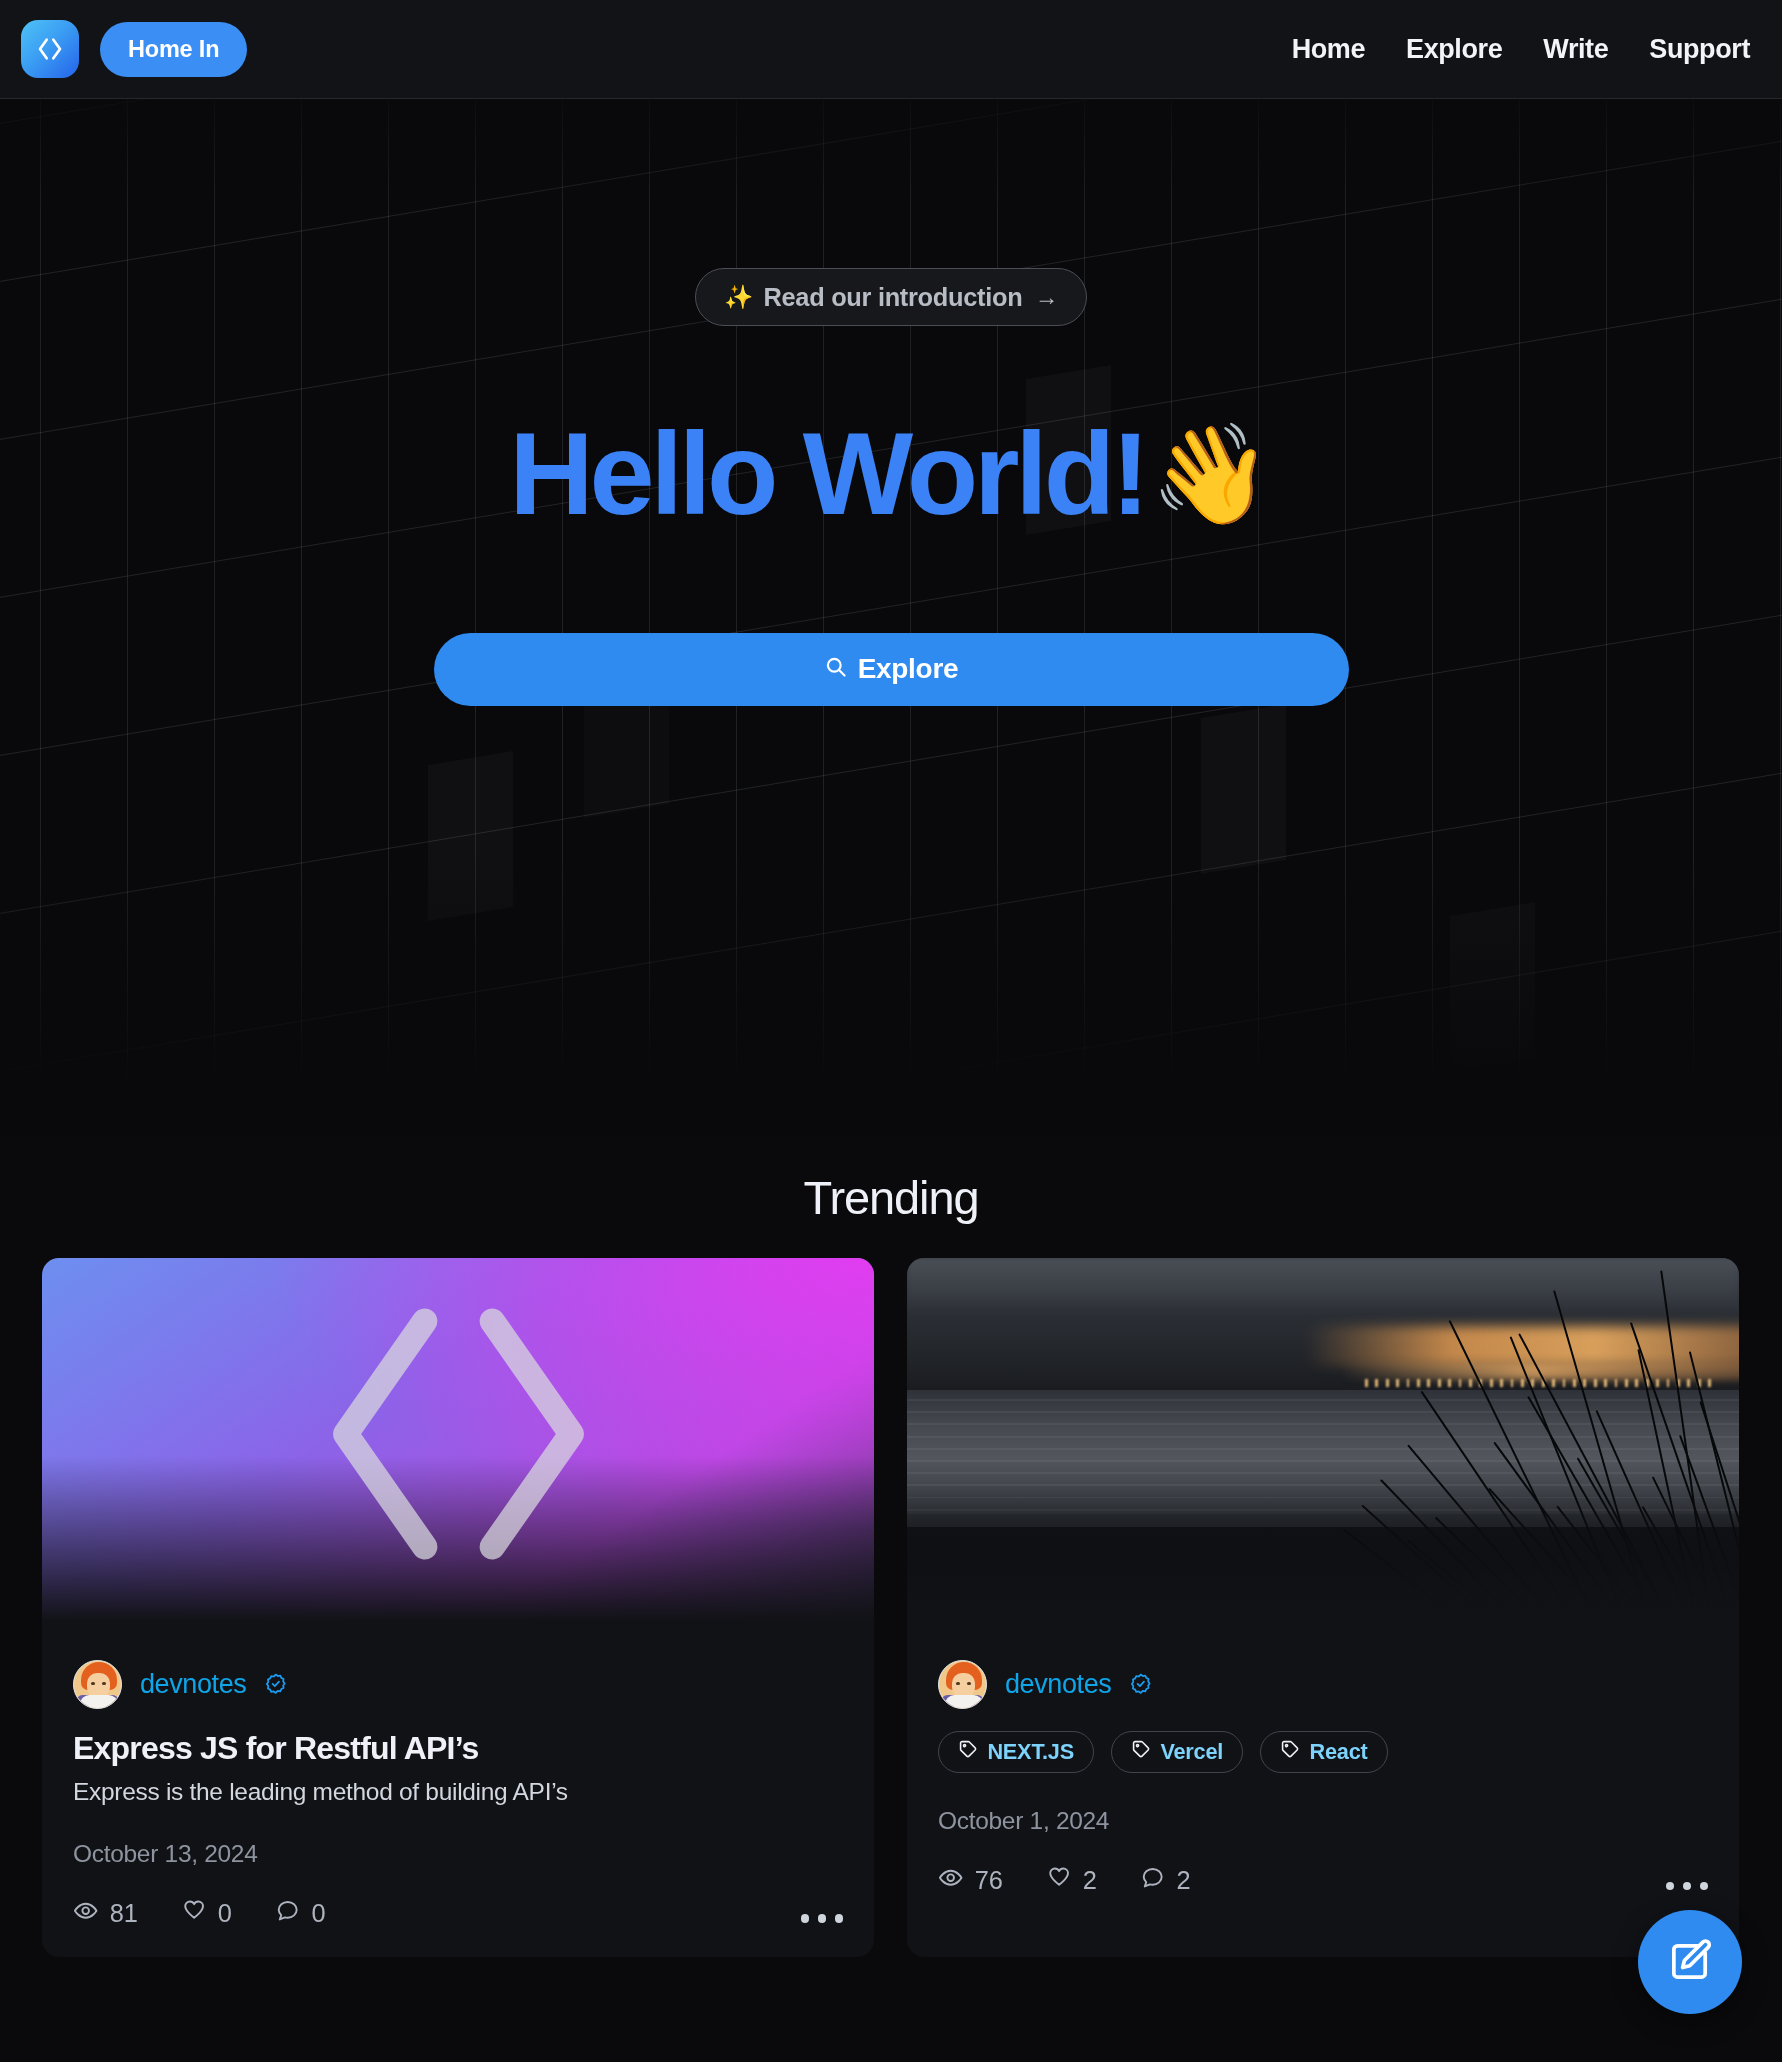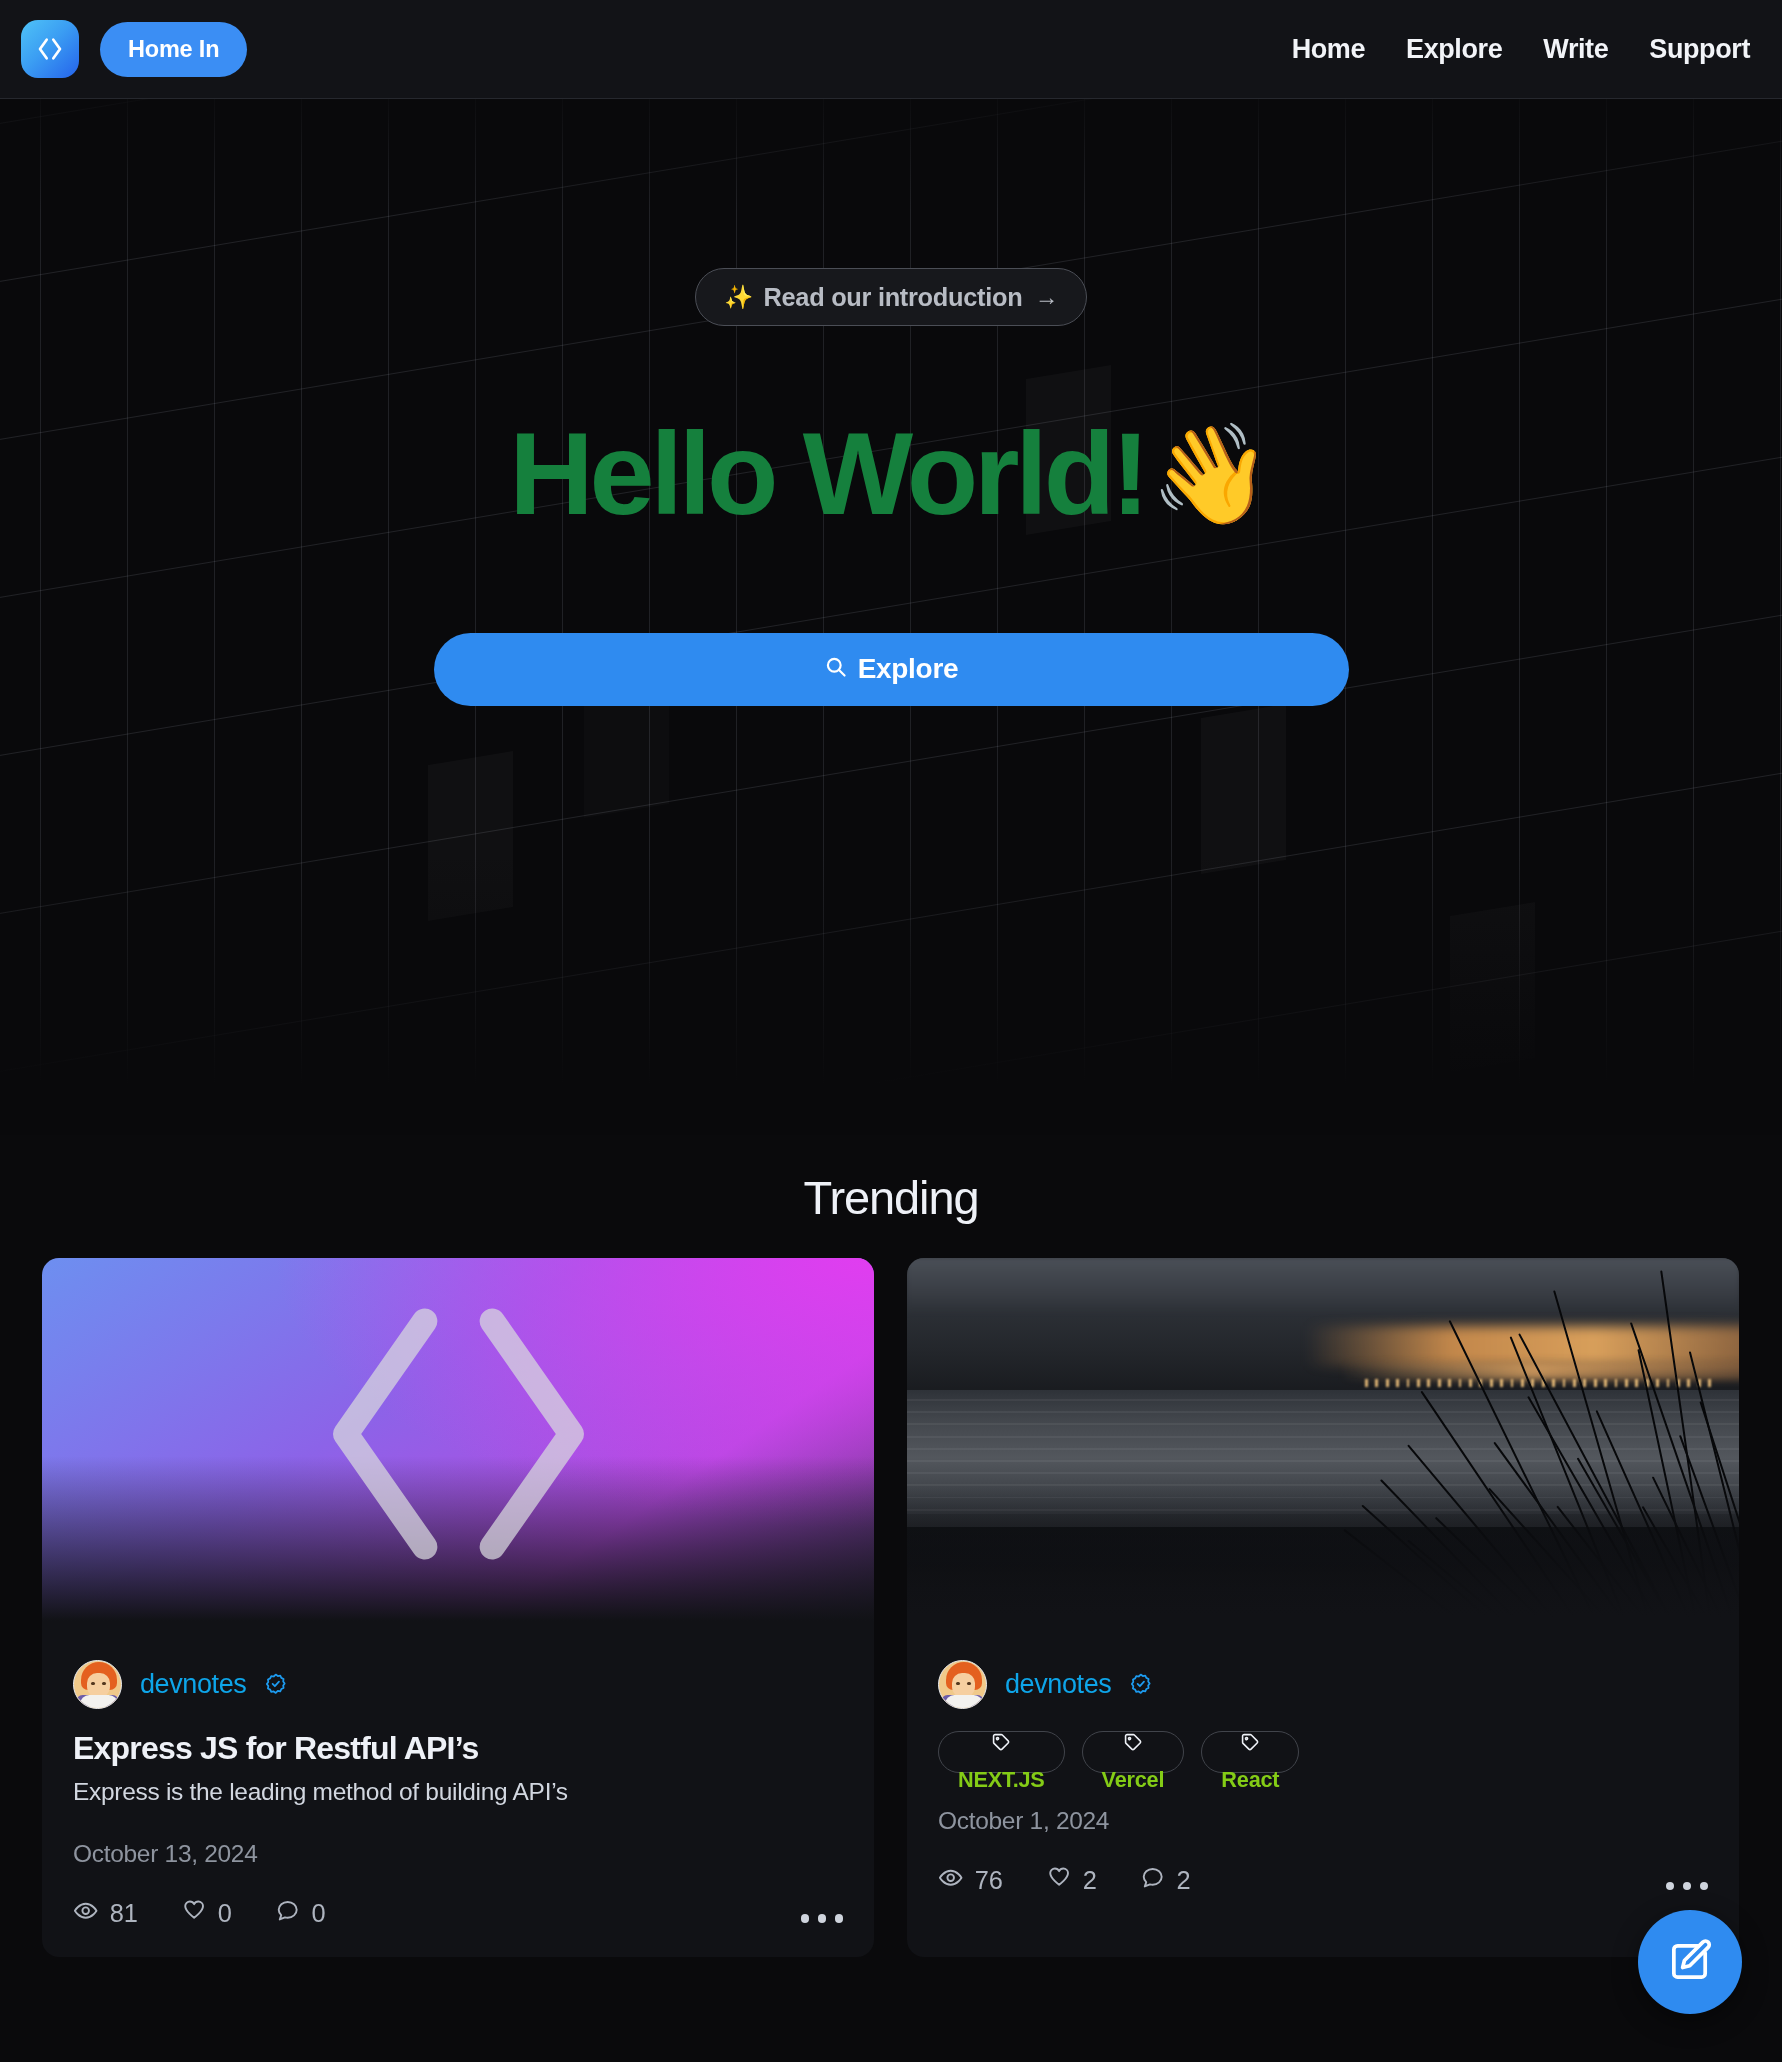--- a/index.html
+++ b/index.html
@@ -83,21 +83,21 @@
     border:0.9px solid #4b4e56; background:#17181c;
     color:#b8bcc4; font-size:25.4px; font-weight:600; letter-spacing:-0.3px;
     cursor:pointer; white-space:nowrap;
   }
   .intro-pill .sparkle { font-size:23.5px; }
   .intro-pill .arrow { font-size:23.5px; color:#b8bcc4; margin-left:1.9px; }
 
   .hero-title {
     margin-top:87px;
     display:flex; align-items:center; justify-content:center; gap:5px;
-    color:#15803d; font-size:117px; font-weight:800; letter-spacing:-4.2px;
+    color:#3b82f6; font-size:117px; font-weight:800; letter-spacing:-4.2px;
     line-height:1.05; white-space:nowrap;
   }
   .hero-title .wave { font-size:98px; letter-spacing:0; }
 
   .hero-sub {
     margin-top:43px;
     color:#ffffff; font-size:58px; font-weight:400; letter-spacing:-1.7px;
     white-space:nowrap;
   }
   .explore-btn {
@@ -221,22 +221,22 @@
   }
   .card-desc {
     margin-top:10.4px;
     color:#d2d7e0; font-size:24.5px; font-weight:400; letter-spacing:-0.3px;
   }
   .tags { display:flex; gap:17px; margin-top:22.6px; }
   .tag {
     display:inline-flex; align-items:center; gap:9.4px;
     height:42px; padding:0 19px; border-radius:21.7px;
     border:0.9px solid #41444b; background:transparent;
-    color:#84cc16; font-size:21.7px; font-weight:700; letter-spacing:-0.2px;
-    cursor:pointer; white-space:nowrap;flex-direction:column;
+    color:#7dd3fc; font-size:21.7px; font-weight:700; letter-spacing:-0.2px;
+    cursor:pointer; white-space:nowrap;
   }
   .tag svg { width:20px; height:20px; }
   .card-date { margin-top:34px; color:#8e949f; font-size:24.5px; letter-spacing:-0.3px; }
   .stats-row { display:flex; align-items:center; gap:43px; margin-top:30px; }
   .stat { display:flex; align-items:center; gap:11.3px; color:#aeb4bf; font-size:25.4px; cursor:pointer; }
   .stat svg { width:25.4px; height:25.4px; }
   .card-more {
     position:absolute; right:31px; bottom:34px;
     display:flex; gap:8.5px; cursor:pointer;
   }

